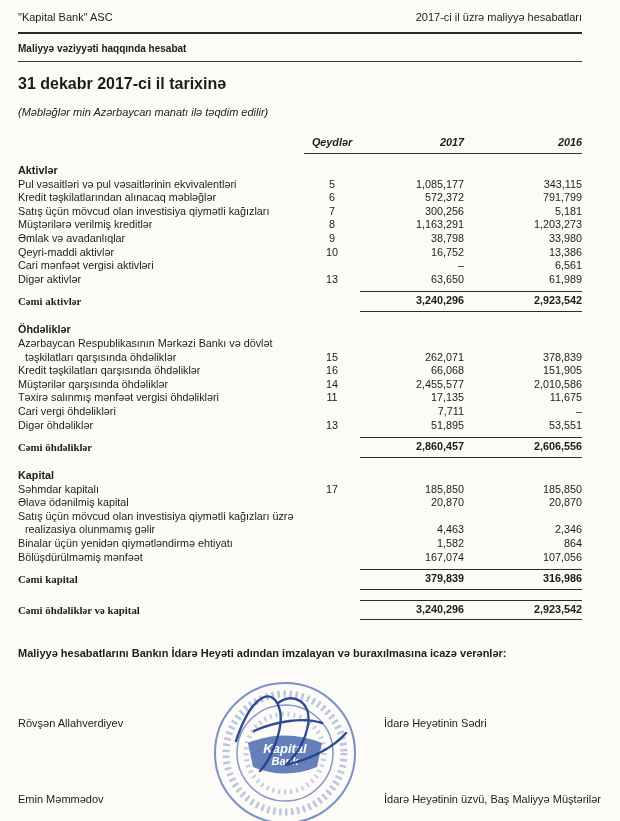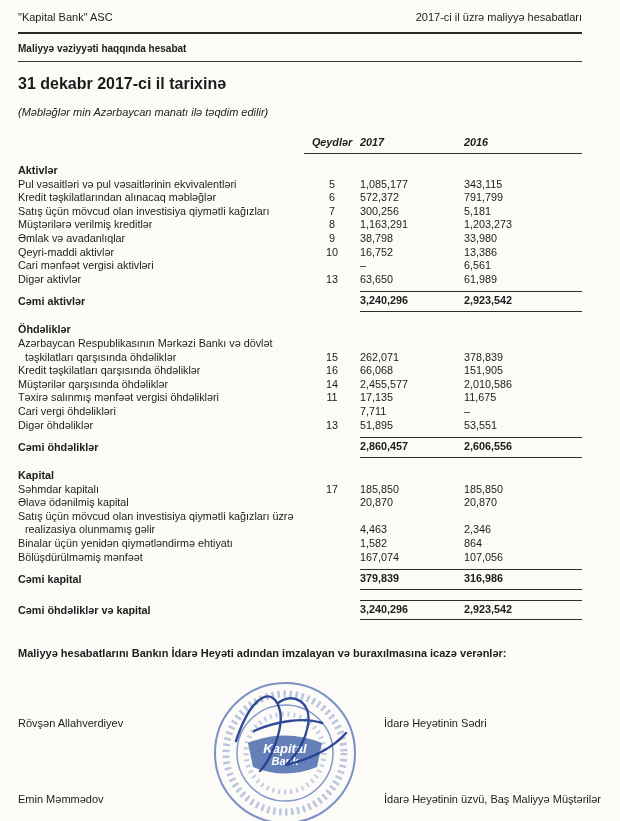--- a/index.html
+++ b/index.html
@@ -14,29 +14,29 @@
     font-size: 11px; padding: 3px 0 9px; border-bottom: 2px solid #2b2b2b; }
   .title { font-weight: bold; font-size: 10px; padding: 9px 0 7px; border-bottom: 1px solid #3a3a3a; }
   .subtitle { font-weight: bold; font-size: 16px; margin-top: 13px; }
   .note-italic { font-style: italic; font-size: 11px; margin-top: 13px; }
 
   
   .fin-table { margin-top: 18px; font-size: 10.8px; }
   .t-row { display: grid; grid-template-columns: 1fr 56px 104px 118px; 
     align-items: end; line-height: 13.6px; }
   .c-note { text-align: center; }
-  .c-n1, .c-n2 { }
+  .c-n1, .c-n2 { text-align: right; }
   .t-head { margin-bottom: 10px; }
   .t-head .hd { font-style: italic; font-weight: bold; border-bottom: 1px solid #2f2f2f; padding-bottom: 3px; }
   .t-head .c-note.hd { text-align: center; }
   .sec-head { font-weight: bold; margin: 11px 0 2px; font-size: 10.8px; }
   .sec-head.first { margin-top: 2px; }
   .hang .c-label { padding-left: 7px; text-indent: -7px; }
   .t-row.total { margin: 2px 0 5px; }
-  .t-row.total .c-label { font-weight: bold; align-self: end; padding-bottom: 3px; }
+  .t-row.total .c-label { font-weight: bold; align-self: end; padding-bottom: 3px; font-family: Liberation Serif, serif; }
   .t-row.total .c-n1, .t-row.total .c-n2 {
     font-weight: bold; border-top: 1px solid #2b2b2b; border-bottom: 1px solid #2b2b2b;
     padding: 2px 0 3px; margin-top: 3px; }
   .t-row.grand { margin-top: 7px; }
 
   
   .signoff-text { font-weight: bold; font-size: 11px; margin-top: 27px; }
   .sig-area { position: relative; margin-top: 6px; height: 215px; }
   .sig-area .abs { position: absolute; font-size: 11px; white-space: nowrap; }
   .n1 { left: 0; top: 52px; }

